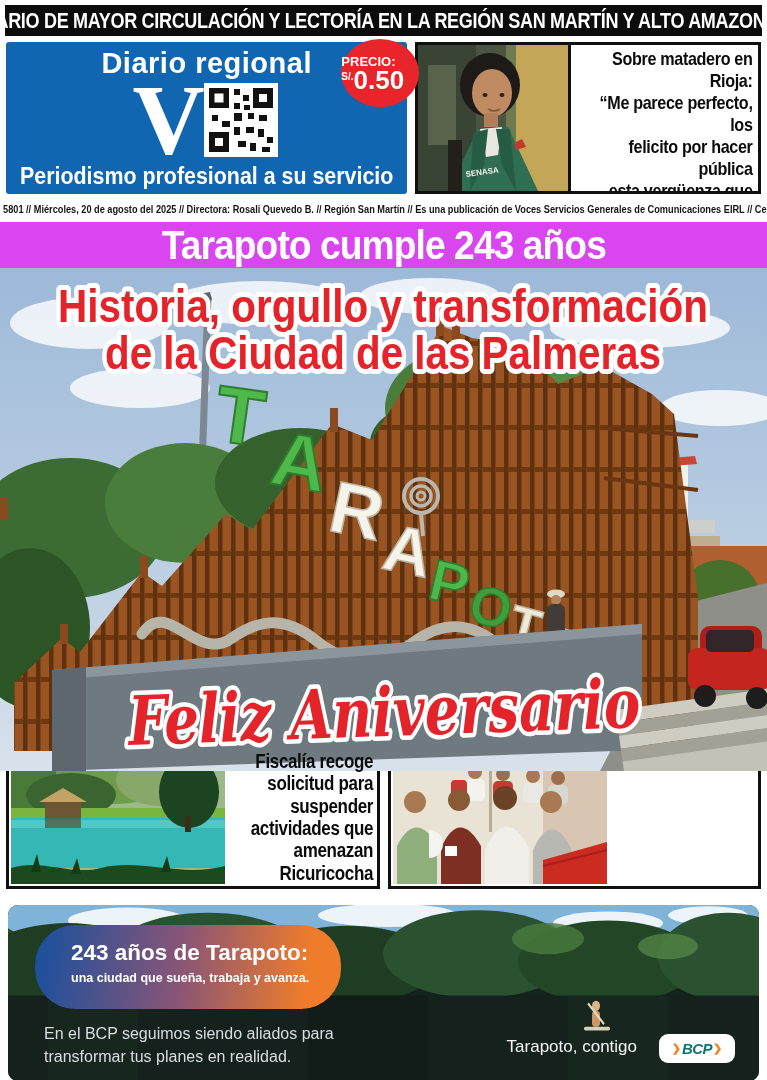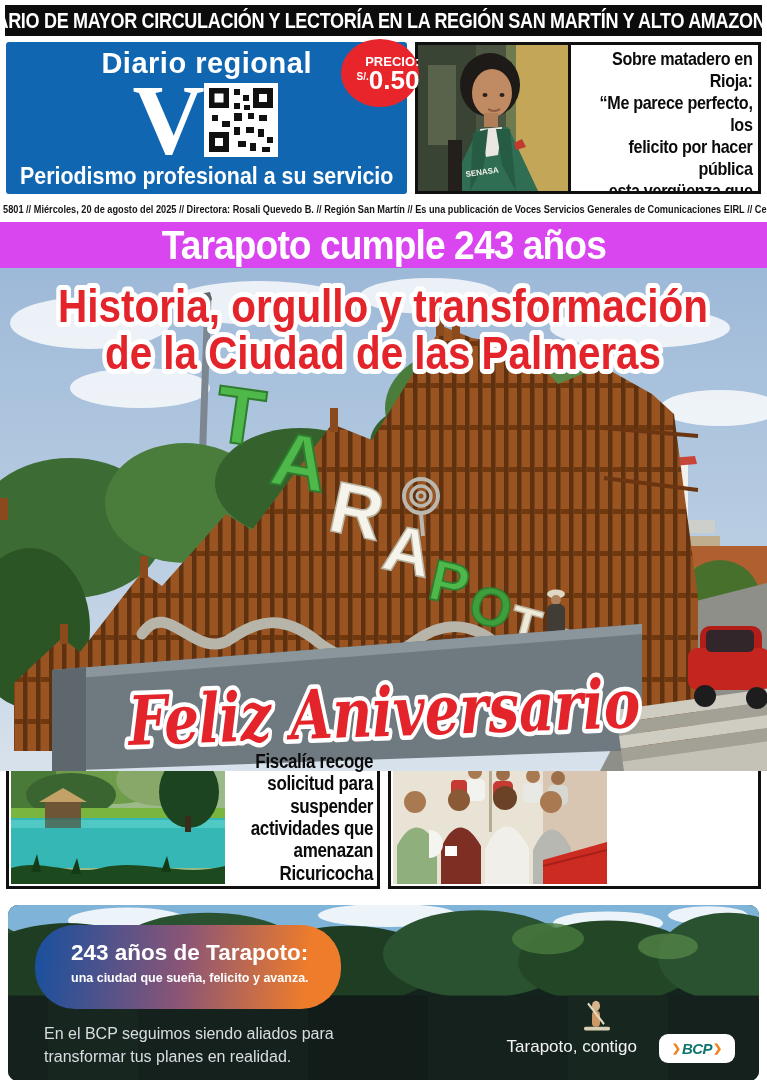--- a/index.html
+++ b/index.html
@@ -16,21 +16,21 @@
   .masthead{display:flex;gap:8px;margin:0 6px 2px;height:152px;}
   .logo-box{position:relative;flex:0 0 393px;background:#1166b2;border-radius:3px;
     color:#fff;text-align:center;padding-top:5px;box-sizing:border-box;}
   .logo-kicker{font-size:29px;font-weight:bold;letter-spacing:0.5px;}
   .logo-word{display:flex;align-items:center;justify-content:center;height:86px;margin-top:-3px;}
   .logo-letter{font-family:"Liberation Serif",serif;font-weight:bold;font-size:100px;
     line-height:86px;letter-spacing:-4px;}
   .qr{width:74px;height:74px;background:#fff;margin:0 3px;flex:0 0 auto;}
   .logo-tagline{font-size:23px;font-weight:bold;white-space:nowrap;transform:scaleX(0.93);}
   .price-badge{position:absolute;right:-12px;top:-3px;width:78px;height:68px;background:#e8252b;
-    border-radius:50%;color:#fff;display:flex;flex-direction:column;align-items:flex-end;
+    border-radius:50%;color:#fff;display:flex;flex-direction:column;align-items:flex-start;
     justify-content:center;z-index:3;}
   .price-label{font-size:13px;font-weight:bold;}
   .price-row{display:flex;align-items:flex-start;margin-top:-2px;}
   .price-cur{font-size:10px;font-weight:bold;margin-top:4px;}
   .price-val{font-size:26px;font-weight:bold;line-height:26px;}
   .header-right{flex:1;border:3px solid #101010;background:#fff;display:flex;overflow:hidden;}
   .header-photo{flex:0 0 150px;border-right:3px solid #101010;}
   .header-photo svg{display:block;width:100%;height:100%;}
   .header-quote{flex:1;padding:3px 6px 0 0;font-weight:bold;font-size:19px;line-height:1.16;
     text-align:right;white-space:pre-line;letter-spacing:-0.4px;color:#0b0b0b;
@@ -395,21 +395,21 @@
     </g>
     <g>
       <circle cx="588" cy="78" r="4" fill="#d8b48a"></circle>
       <rect x="584" y="82" width="8" height="12" rx="3" fill="#c96"></rect>
       <line x1="580" y1="76" x2="596" y2="92" stroke="#e0d8c0" stroke-width="2"></line>
       <rect x="576" y="94" width="26" height="3" rx="1.5" fill="#d8cfb4"></rect>
     </g>
   </svg>
   <div class="ad-pill">
     <div class="ad-pill-title">243 años de Tarapoto:</div>
-    <div class="ad-pill-sub">una ciudad que sueña, felicito y avanza.</div>
+    <div class="ad-pill-sub">una ciudad que sueña, trabaja y avanza.</div>
   </div>
   <div class="ad-body">En el BCP seguimos siendo aliados para
 transformar tus planes en realidad.</div>
   <div class="ad-tag">Tarapoto, contigo</div>
   <div class="bcp-logo">
     <span class="bcp-chev">❯</span>
     <span class="bcp-word">BCP</span>
     <span class="bcp-chev">❯</span>
   </div>
 </div>

